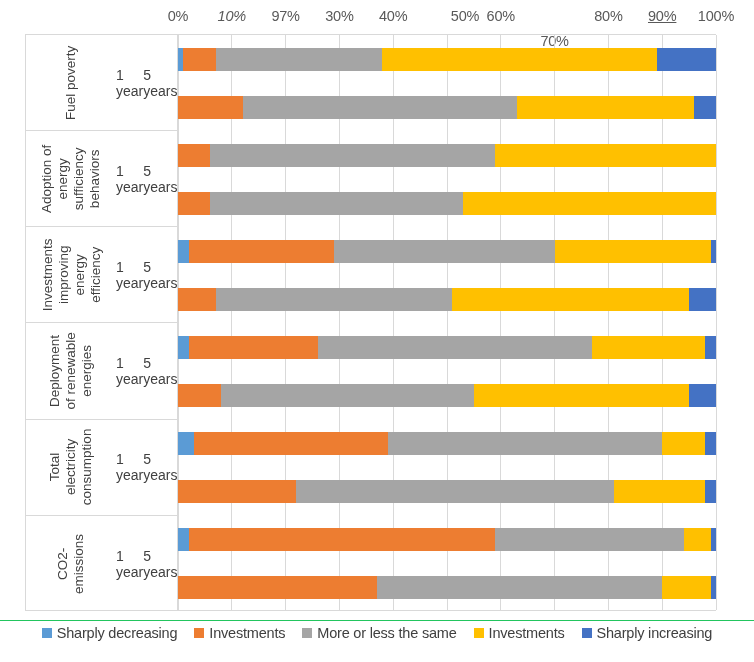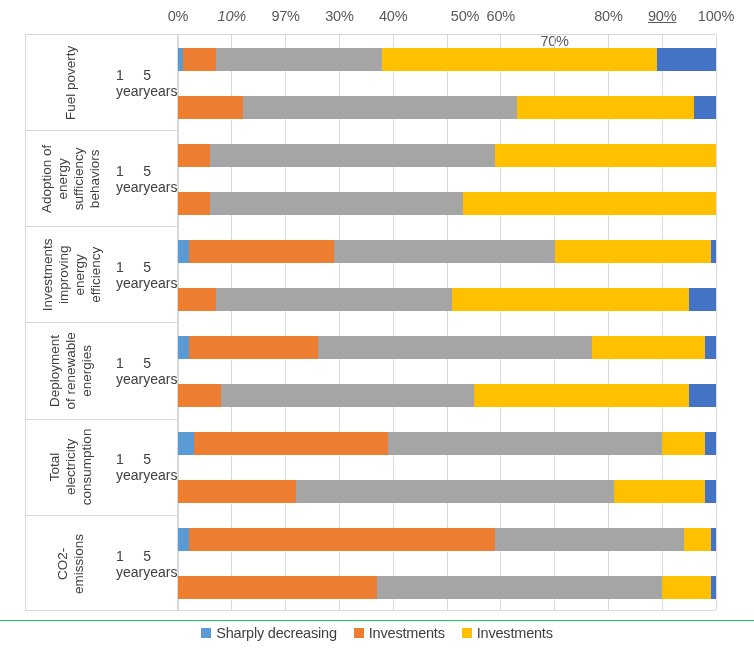--- a/index.html
+++ b/index.html
@@ -397,19 +397,27 @@
     <div id="legend-inner">
         <div class="legend-item">
           <span class="legend-swatch" style="background: rgb(91, 155, 213);"></span>
           <span class="legend-label">Sharply decreasing</span>
         </div>
         <div class="legend-item">
           <span class="legend-swatch" style="background: rgb(237, 125, 49);"></span>
           <span class="legend-label">Investments</span>
         </div>
         <div class="legend-item">
+          <span class="legend-swatch" style="background: rgb(165, 165, 165);"></span>
+          <span class="legend-label">More or less the same</span>
+        </div>
+        <div class="legend-item">
           <span class="legend-swatch" style="background: rgb(255, 192, 0);"></span>
           <span class="legend-label">Investments</span>
         </div>
+        <div class="legend-item">
+          <span class="legend-swatch" style="background: rgb(68, 114, 196);"></span>
+          <span class="legend-label">Sharply increasing</span>
+        </div>
       </div>
   </div>
 
 </div>
 
 </body></html>

